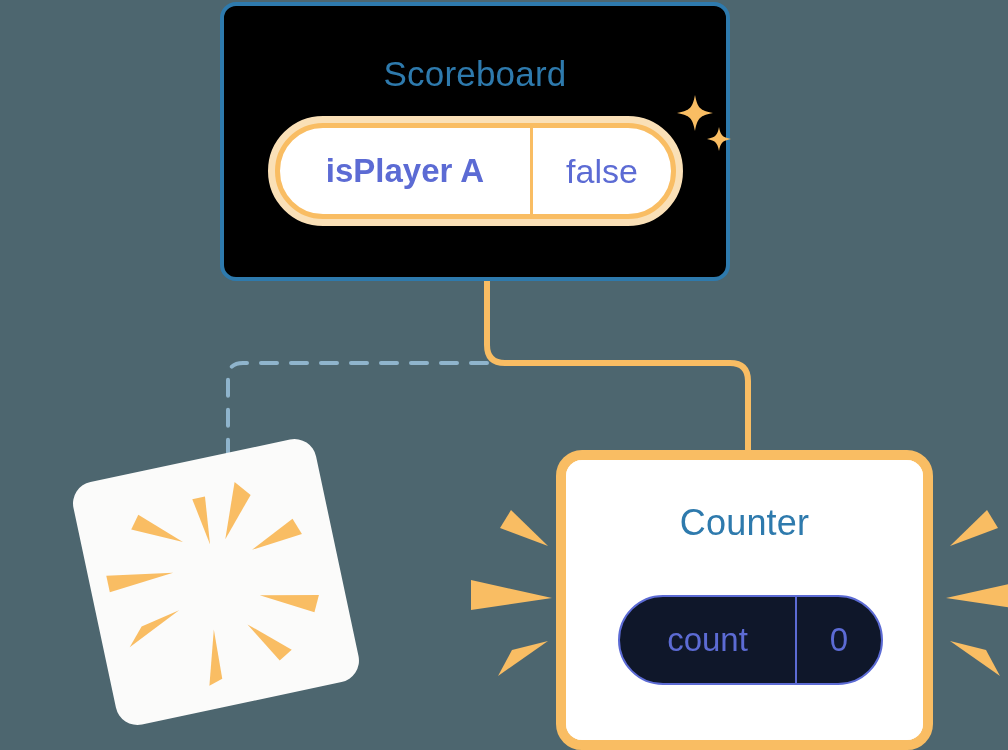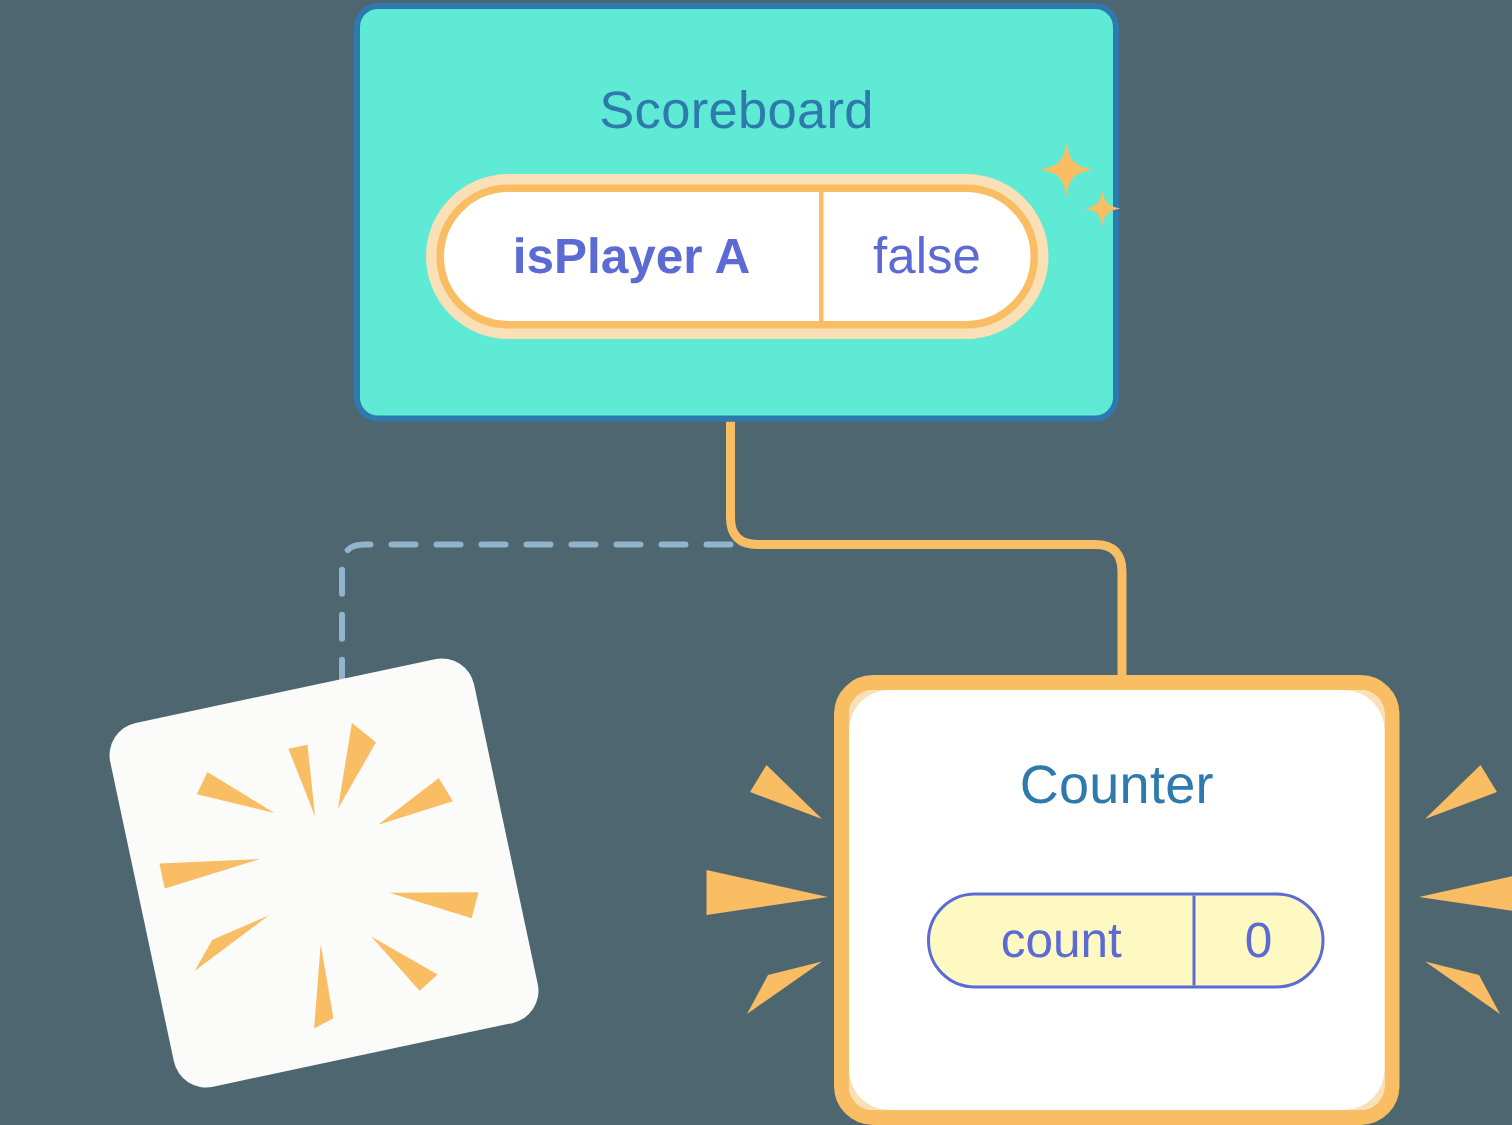--- a/index.html
+++ b/index.html
@@ -20,26 +20,26 @@
   #wires {
     position: absolute;
     left: 0; top: 0;
     width: 1008px; height: 750px;
     z-index: 1;
   }
 
   
   .scoreboard-card {
     position: absolute;
-    left: 236px;
+    left: 220px;
     top: 2px;
     width: 510px;
     height: 279px;
     box-sizing: border-box;
-    background: #5eead4;
+    background: #000000;
     border: 4px solid #2e7aad;
     border-radius: 16px;
     z-index: 4;
   }
   .card-title {
     text-align: center;
     color: #2e7aad;
     font-size: 35px;
     font-weight: 400;
     letter-spacing: 0.2px;
@@ -120,38 +120,38 @@
     border: 10px solid #f9bd63;
     border-radius: 26px;
     outline: 6px solid #fae0b7;
     outline-offset: -16px;
     z-index: 4;
   }
   .counter-card-inner {
     position: absolute;
     inset: 0;
     background: #fff;
-    border-radius: 27px;
+    border-radius: 16px;
   }
   .counter-card .card-title {
     margin-top: 42px;
     font-size: 36px;
   }
 
   
   .pill-plain {
     position: absolute;
     left: 52px;
     top: 135px;
     width: 265px;
-    height: 64px;
+    height: 90px;
     box-sizing: border-box;
     border: 2px solid #5c6bd4;
     border-radius: 50px;
-    background: #fef9c3;
+    background: #0f172a;
     display: flex;
     align-items: stretch;
   }
   .pill-plain-key {
     flex: 0 0 175px;
     display: flex;
     align-items: center;
     justify-content: center;
     color: #5c6bd4;
     font-size: 33px;

